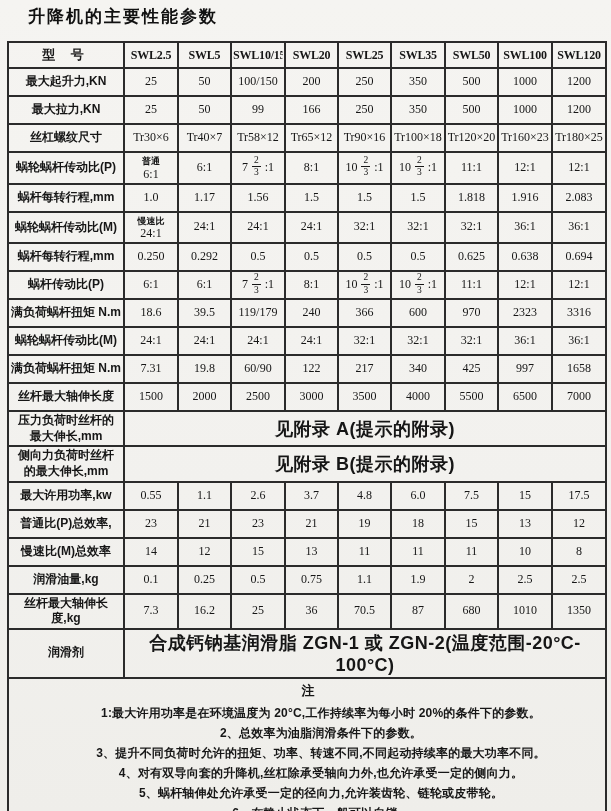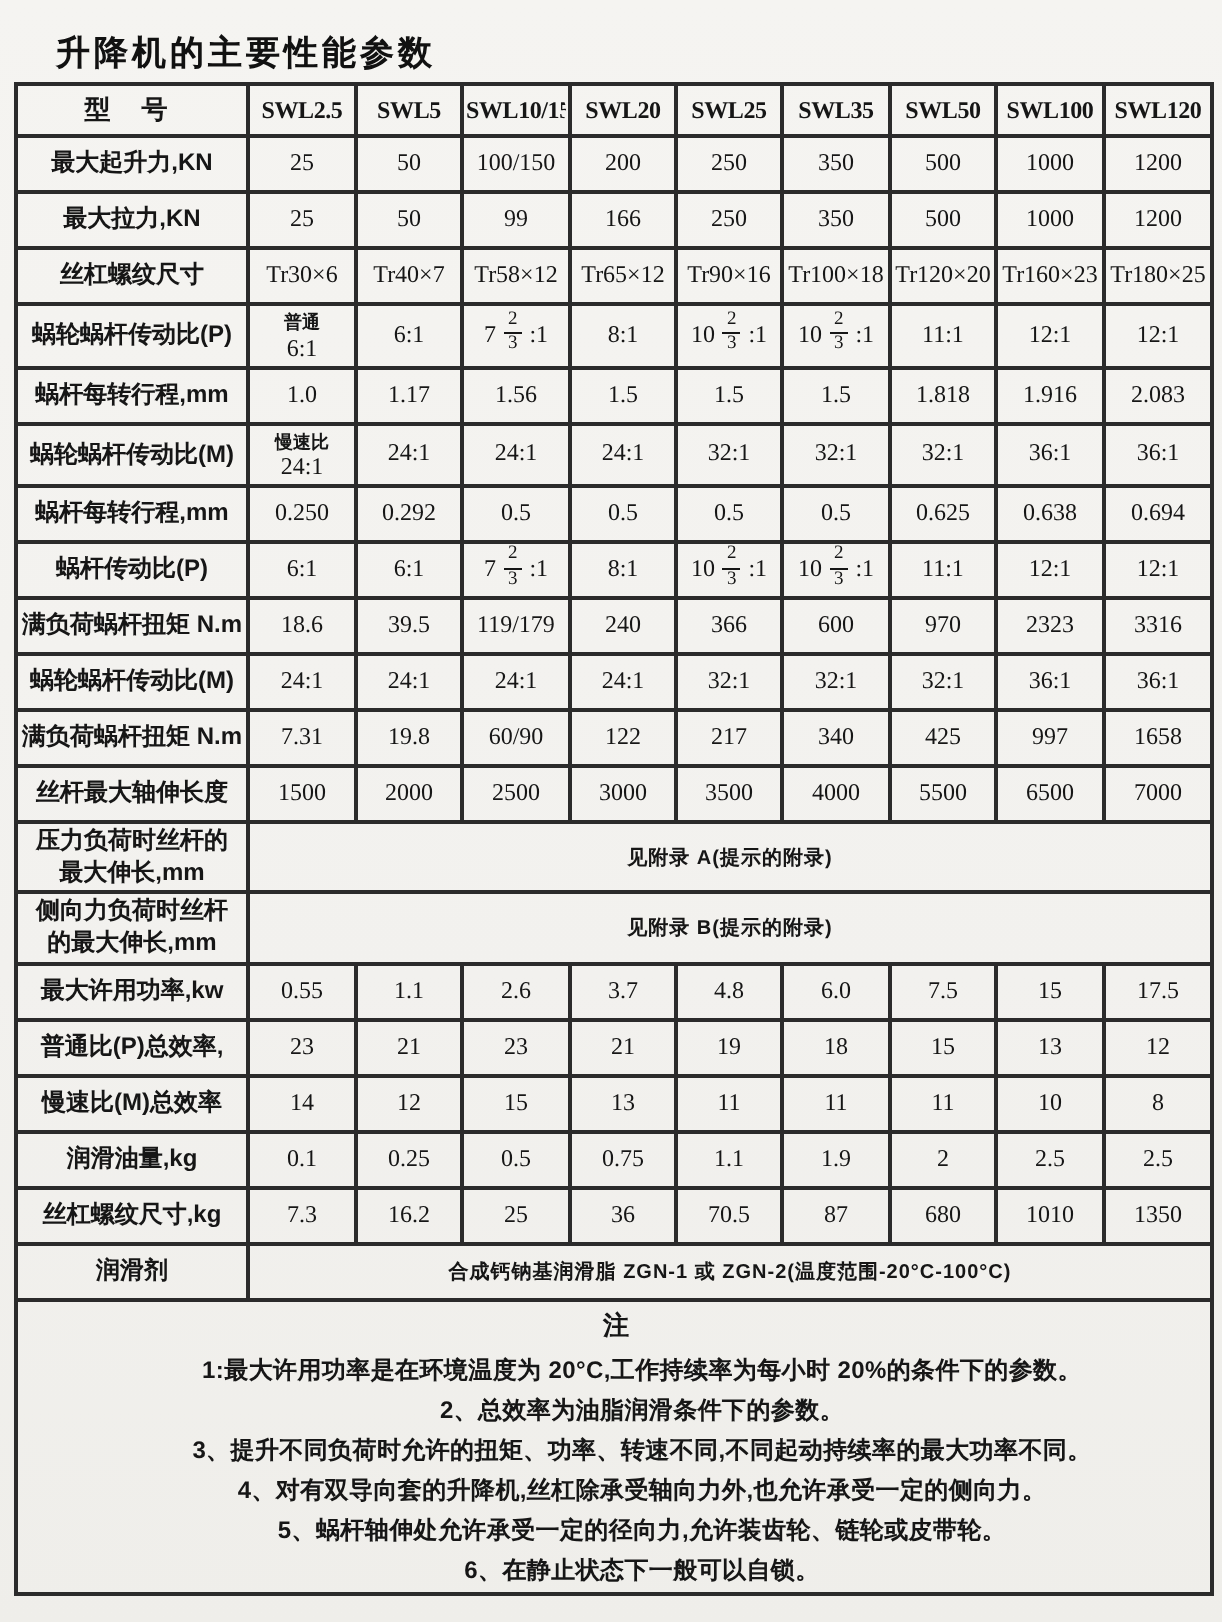--- a/index.html
+++ b/index.html
@@ -14,21 +14,21 @@
   }
   .page {
     position: relative;
     width: 611px;
     height: 811px;
     background: linear-gradient(180deg, #f5f4f1 0%, #f2f1ee 60%, #efeeea 100%);
   }
   .doc-title {
     position: absolute;
     left: 28px;
-    top: 15px;
+    top: 5px;
     font-size: 17px;
     font-weight: bold;
     letter-spacing: 2px;
     color: #111;
     margin: 0;
   }
   .table-wrap {
     position: absolute;
     left: 7px;
     top: 41px;
@@ -70,21 +70,21 @@
     letter-spacing: 0;
     line-height: 1.3;
   }
   
   table.spec td.val {
     font-family: "Liberation Serif", "DejaVu Serif", serif;
     font-size: 12px;
     line-height: 1.15;
   }
   table.spec td.spanval {
-    font-size: 10px;
+    font-size: 18px;
     font-weight: bold;
     letter-spacing: 0.5px;
   }
   .stk {
     display: inline-block;
     font-size: 9px;
     line-height: 1.05;
     font-family: "Liberation Sans", "DejaVu Sans", sans-serif;
     font-weight: bold;
   }
@@ -359,21 +359,21 @@
             <td class="val">0.25</td>
             <td class="val">0.5</td>
             <td class="val">0.75</td>
             <td class="val">1.1</td>
             <td class="val">1.9</td>
             <td class="val">2</td>
             <td class="val">2.5</td>
             <td class="val">2.5</td>
           </tr>
           <tr>
-            <th class="rowlabel">丝杠螺纹尺寸,kg</th>
+            <th class="rowlabel">丝杆最大轴伸长度,kg</th>
             <td class="val">7.3</td>
             <td class="val">16.2</td>
             <td class="val">25</td>
             <td class="val">36</td>
             <td class="val">70.5</td>
             <td class="val">87</td>
             <td class="val">680</td>
             <td class="val">1010</td>
             <td class="val">1350</td>
           </tr>

